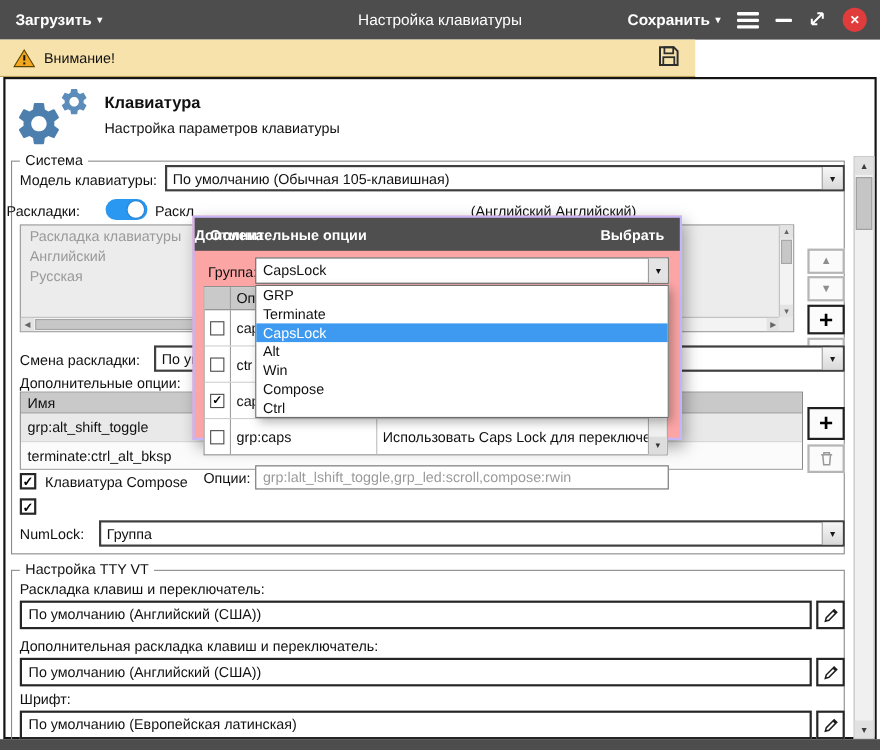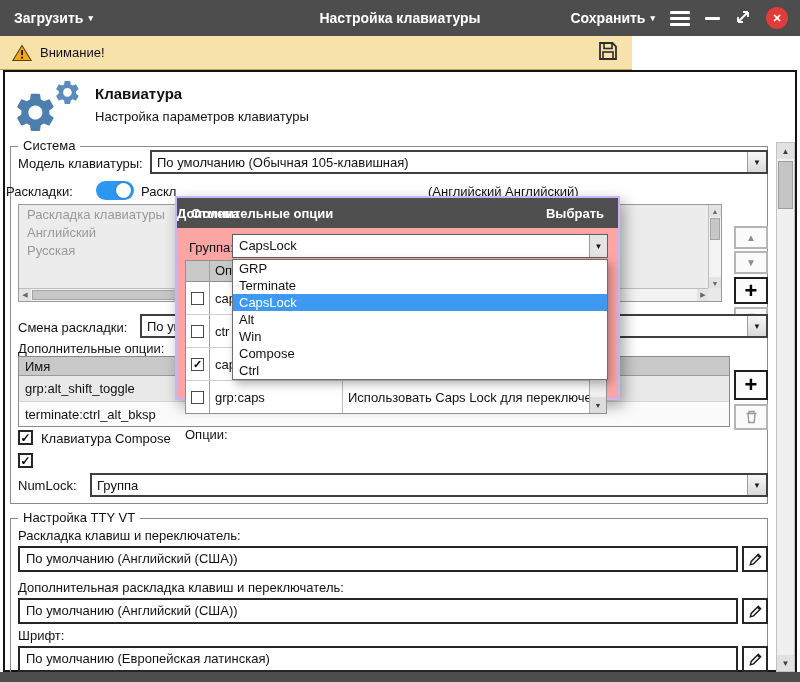--- a/index.html
+++ b/index.html
@@ -3,21 +3,21 @@
 <meta charset="utf-8">
 <style>
 *{margin:0;padding:0;box-sizing:border-box}
 html,body{width:800px;height:682px}
 body{font-family:"Liberation Sans",sans-serif}
 .screen{position:relative;width:800px;height:682px;background:#fff;overflow:hidden;font-size:13px;color:#111}
 
 
 .titlebar{position:absolute;left:0;top:0;width:800px;height:36px;background:#4d4d4d;display:flex;align-items:center;color:#fff}
 .tb-menu{display:flex;align-items:center;gap:5px;font-weight:bold;font-size:14px;padding:0 14px;height:100%;cursor:pointer;position:relative;z-index:2}
-.tb-title{position:absolute;left:0;right:0;text-align:center;font-weight:bold;font-size:14px;pointer-events:none}
+.tb-title{position:absolute;left:0;right:0;text-align:center;font-weight:normal;font-size:14px;pointer-events:none}
 .tb-right{margin-left:auto;display:flex;align-items:center;gap:15px;padding-right:12px;position:relative;z-index:2}
 .caret{font-size:9px;line-height:1}
 .hamburger{display:flex;flex-direction:column;gap:3px;width:20px;cursor:pointer}
 .hamburger i{display:block;height:3px;background:#fff;border-radius:1px}
 .minbar{display:block;width:15px;height:3px;background:#fff;border-radius:1px}
 .tb-close{width:22px;height:22px;border-radius:50%;background:#e03c3c;color:#fff;display:flex;align-items:center;justify-content:center;font-size:11px;font-weight:bold;cursor:pointer}
 
 
 .warnbar{position:absolute;left:0;top:36px;width:632px;height:34px;background:#f7e2ac;border-bottom:1px solid #bfa45c;display:flex;align-items:center;justify-content:space-between;padding:0 12px}
 .warn-left{display:flex;align-items:center;gap:8px}
@@ -363,17 +363,18 @@
       <div class="dd-item">GRP</div>
       <div class="dd-item">Terminate</div>
       <div class="dd-item sel">CapsLock</div>
       <div class="dd-item">Alt</div>
       <div class="dd-item">Win</div>
       <div class="dd-item">Compose</div>
       <div class="dd-item">Ctrl</div>
     </div>
 
     <span class="p-lbl" style="left:8px;top:229px">Опции:</span>
+    <div class="p-input">grp:lalt_lshift_toggle,grp_led:scroll,compose:rwin</div>
   </div>
 
   <div class="bottombar"></div>
 
 </div>
 
 </body></html>

